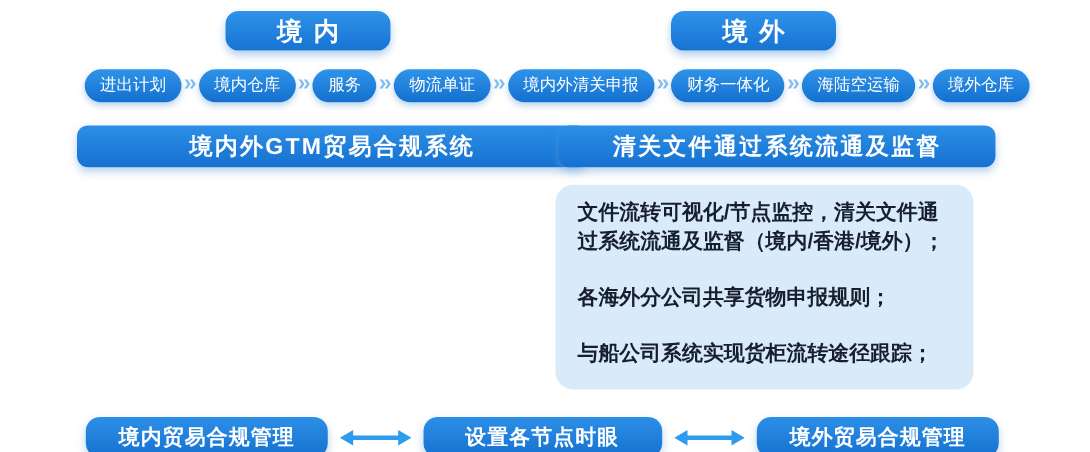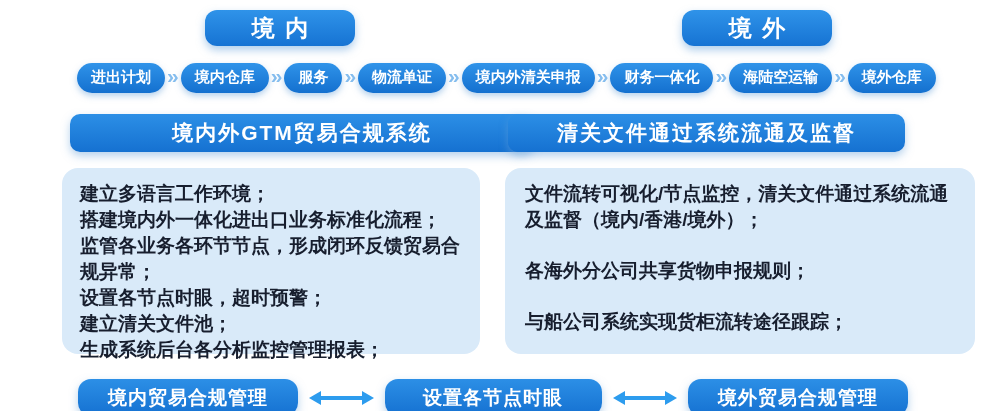--- a/index.html
+++ b/index.html
@@ -17,33 +17,33 @@
   .top-pill{
     position:absolute; top:10px; height:36px;
     display:flex; align-items:center; justify-content:center;
     background:linear-gradient(180deg,#2f93e9 0%,#1673d3 100%);
     border-radius:12px;
     color:#ffffff; font-weight:bold; font-size:23px;
     letter-spacing:0.45em; text-indent:0.45em;
     box-shadow:0 4px 8px rgba(110,165,220,.55);
   }
   .top-pill.domestic{ left:205px; width:150px; }
-  .top-pill.overseas{ left:682px; width:150px; }
+  .top-pill.overseas{ left:610px; width:150px; }
 
   
   .flow-row{
     position:absolute; top:62px; left:77px; width:830px; height:31px;
     display:flex; align-items:center; justify-content:space-between;
   }
   .flow-pill{
     height:30px; padding:0 14px;
     display:flex; align-items:center; justify-content:center;
     background:linear-gradient(180deg,#2f93e9 0%,#1470cf 100%);
     border-radius:15px;
-    color:#ffffff; font-weight:bold; font-size:15px; white-space:nowrap;
+    color:#ffffff; font-weight:normal; font-size:15px; white-space:nowrap;
     box-shadow:0 3px 6px rgba(110,165,220,.5);
     text-align:right;
   }
   .flow-sep{
     color:#85bdee; font-size:21px; font-weight:bold; line-height:1;
     padding:0 2px; transform:translateY(-2px);
   }
 
   
   .banner{
@@ -59,21 +59,21 @@
 
   
   .content-box{
     position:absolute; top:168px; height:186px;
     background:#d9eaf9; border-radius:16px;
     padding:13px 18px 10px 18px;
     color:#171e2e; font-weight:bold; font-size:19px; line-height:26px;
     word-break:break-all;
   }
   .content-box.left{ left:62px; width:418px; padding-left:18px; padding-right:18px; }
-  .content-box.right{ left:505px; width:470px;padding-left:20px; }
+  .content-box.right{ left:505px; width:380px;padding-left:20px; }
   .content-box.right p{ margin-bottom:25px; }
   .content-box.right p:last-child{ margin-bottom:0;margin-top:24px; }
 
   
   .bottom-row{
     position:absolute; top:379px; left:78px; width:830px; height:37px;
     display:flex; align-items:center;
   }
   .bottom-pill{
     height:37px;
@@ -124,28 +124,20 @@
     <div class="flow-pill">财务一体化</div>
     <span class="flow-sep">»</span>
     <div class="flow-pill">海陆空运输</div>
     <span class="flow-sep">»</span>
     <div class="flow-pill">境外仓库</div>
   </div>
 
   <div class="banner left">境内外GTM贸易合规系统</div>
   <div class="banner right">清关文件通过系统流通及监督</div>
 
-  <div class="content-box left">
-    <div>建立多语言工作环境；</div>
-    <div>搭建境内外一体化进出口业务标准化流程；</div>
-    <div>监管各业务各环节节点，形成闭环反馈贸易合规异常；</div>
-    <div>设置各节点时眼，超时预警；</div>
-    <div>建立清关文件池；</div>
-    <div>生成系统后台各分析监控管理报表；</div>
-  </div>
 
   <div class="content-box right">
     <p>文件流转可视化/节点监控，清关文件通过系统流通及监督（境内/香港/境外）；</p>
     <p>各海外分公司共享货物申报规则；</p>
     <p>与船公司系统实现货柜流转途径跟踪；</p>
   </div>
 
   <div class="bottom-row">
     <div class="bottom-pill p1">境内贸易合规管理</div>
     <div class="dbl-arrow"></div>

